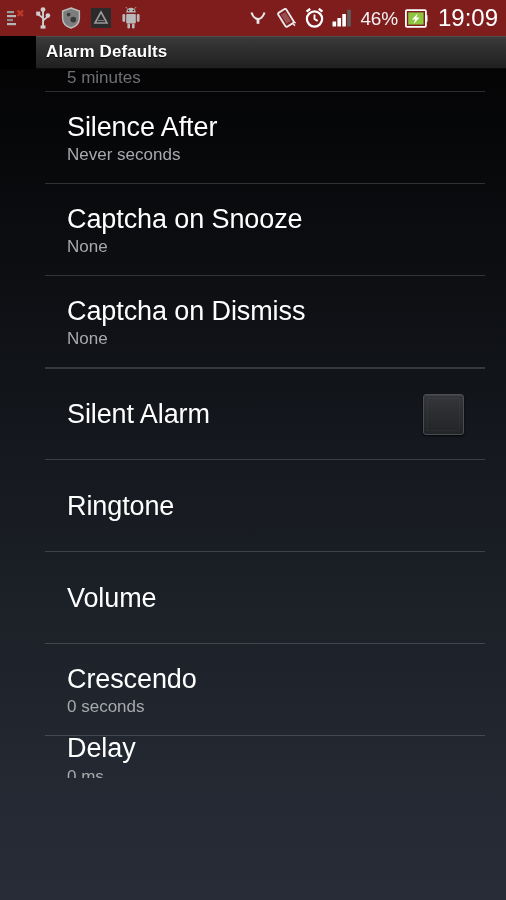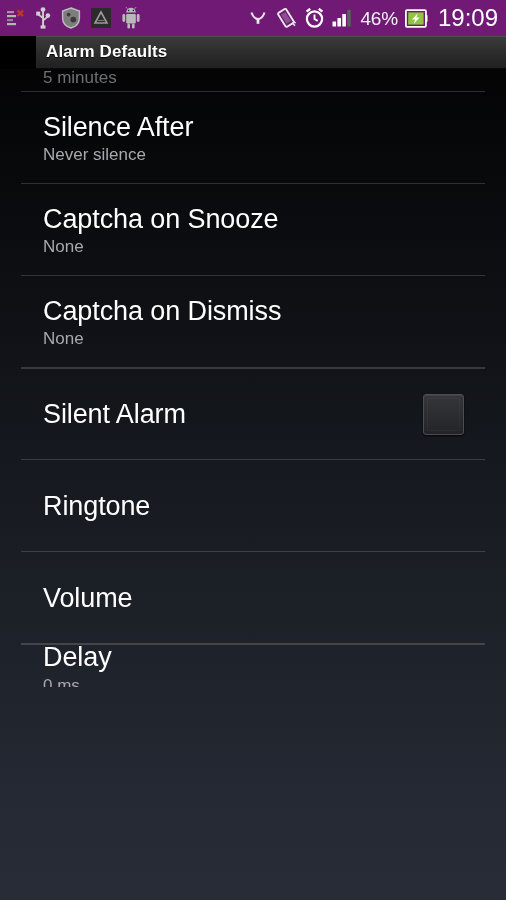--- a/index.html
+++ b/index.html
@@ -19,21 +19,21 @@
     height: 900px;
     overflow: hidden;
     background: #000;
   }
 
   
   .status-bar {
     position: relative;
     height: 36px;
     width: 100%;
-    background: #701a75;
+    background: #7f1d1d;
     display: flex;
     align-items: center;
     padding: 0 8px 0 6px;
   }
   .status-left {
     display: flex;
     align-items: center;
     gap: 10px;
     flex: 0 0 auto;
   }
@@ -101,20 +101,21 @@
     overflow: hidden;
     background: linear-gradient(to bottom,
         #040405 0%,
         #08090b 12%,
         #0e1014 28%,
         #15181e 46%,
         #1b1f26 62%,
         #21252e 78%,
         #262a34 90%,
         #282c36 100%);
+    padding-left: 24px;
   }
 
   .pref-row {
     position: relative;
     width: 100%;
     display: flex;
     align-items: center;
     padding: 0 20px;
   }
   .pref-row .row-inner {
@@ -323,21 +324,21 @@
   <div class="pref-list">
 
     <div class="pref-row row-clip-top">
       <span class="pref-summary">5 minutes</span>
     </div>
     <div class="divider"></div>
 
     <div class="pref-row row-two-line">
       <div class="row-inner">
         <span class="pref-title">Silence After</span>
-        <span class="pref-summary">Never silence</span>
+        <span class="pref-summary">Never seconds</span>
       </div>
     </div>
     <div class="divider"></div>
 
     <div class="pref-row row-two-line">
       <div class="row-inner">
         <span class="pref-title">Captcha on Snooze</span>
         <span class="pref-summary">None</span>
       </div>
     </div>
@@ -368,20 +369,26 @@
     </div>
     <div class="divider"></div>
 
     <div class="pref-row row-two-line">
       <div class="row-inner">
         <span class="pref-title">Volume</span>
       </div>
     </div>
     <div class="divider"></div>
 
+    <div class="pref-row row-two-line">
+      <div class="row-inner">
+        <span class="pref-title">Crescendo</span>
+        <span class="pref-summary">0 seconds</span>
+      </div>
+    </div>
     <div class="divider"></div>
 
     <div class="pref-row row-clip-bottom">
       <span class="pref-title">Delay</span>
       <span class="pref-summary">0 ms</span>
     </div>
 
   </div>
 </div>
 

